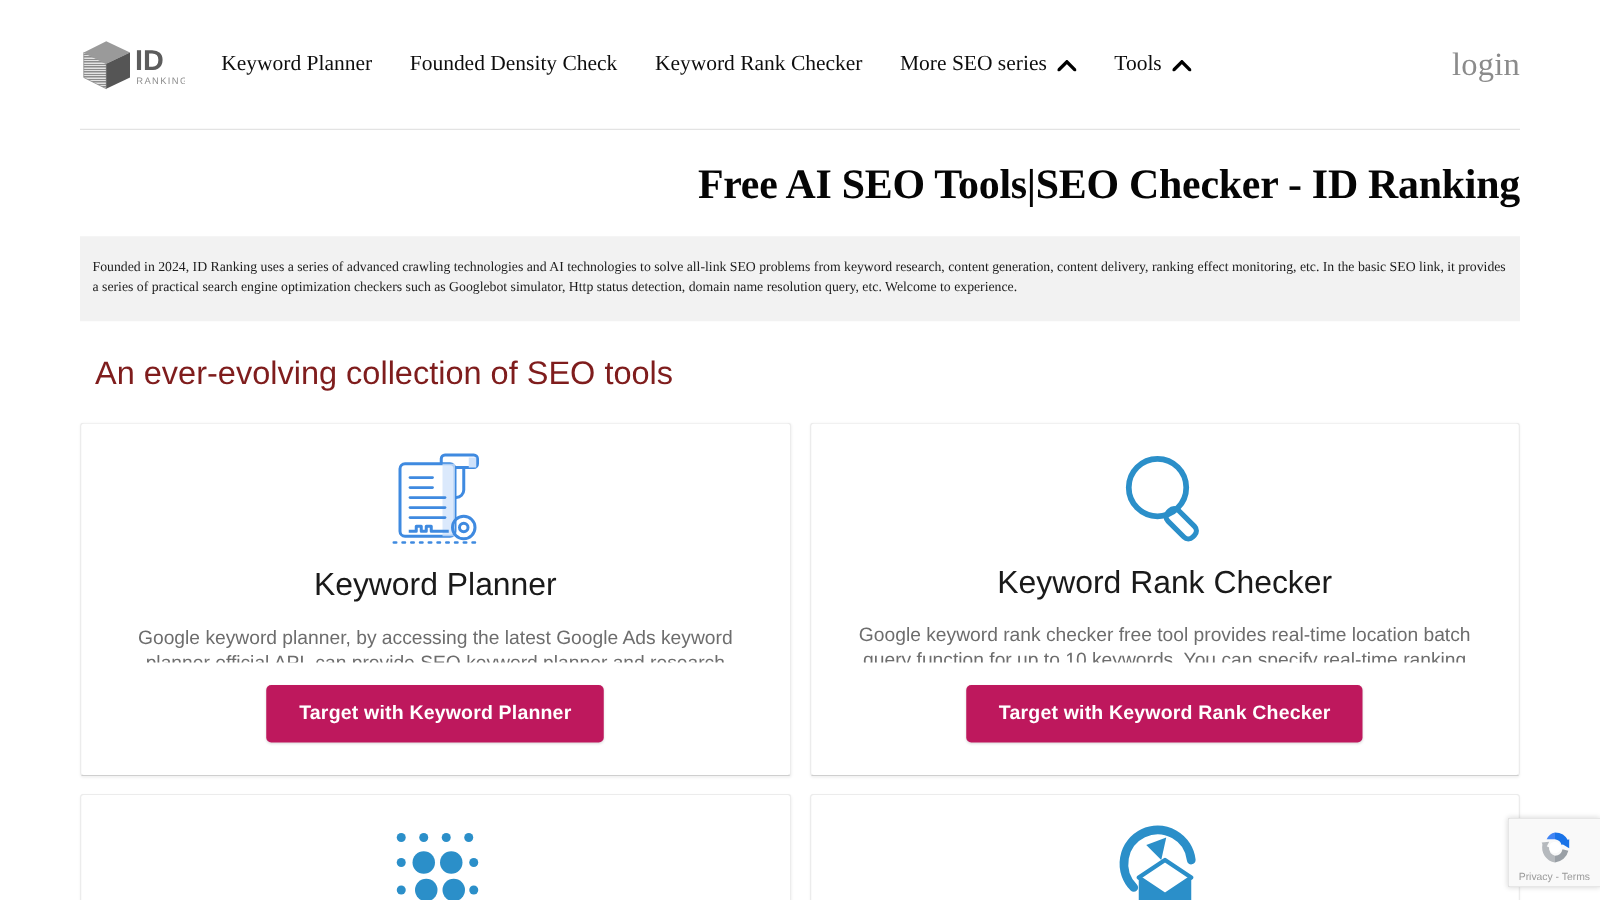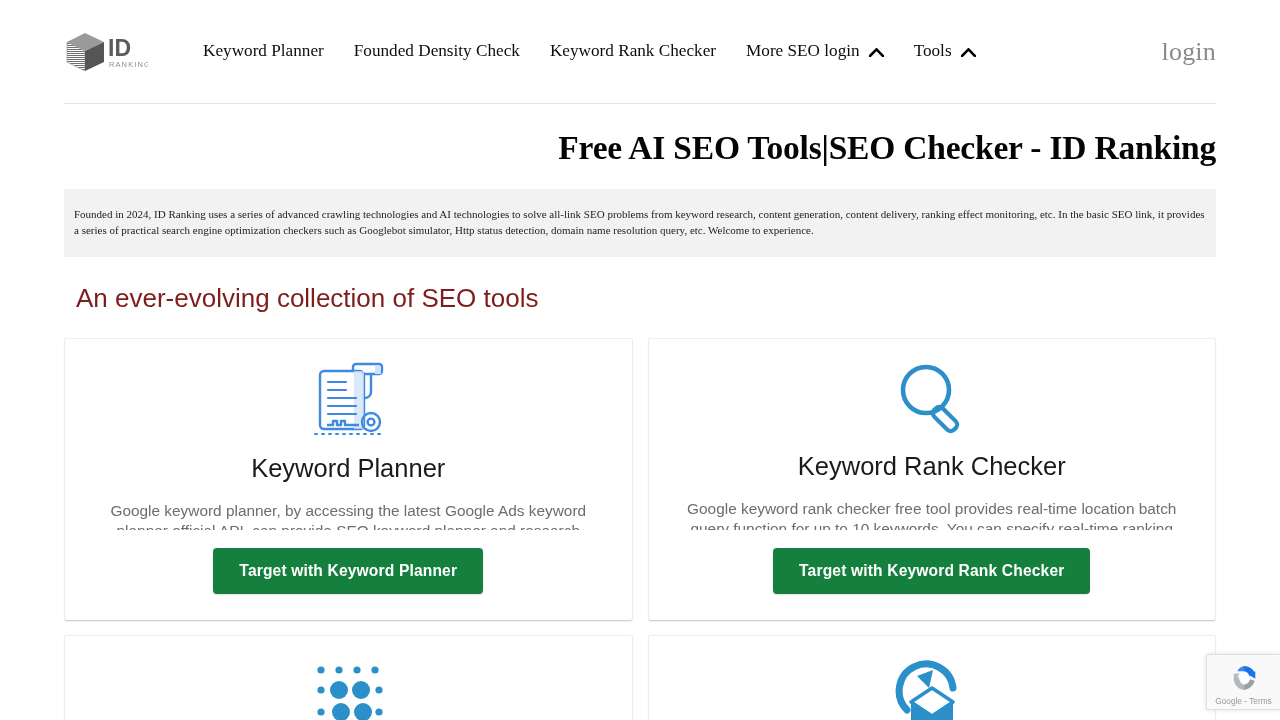--- a/index.html
+++ b/index.html
@@ -19,21 +19,21 @@
     display: flex;
     align-items: center;
     border-bottom: 1px solid #e3e3e3;
   }
   .logo {
     display: flex;
     align-items: center;
     width: 84px;
     height: 44px;
     flex: 0 0 auto;
-    margin-right: 40px;
+    margin-right: 14px;
     margin-top: 2px;
   }
   .logo svg { display:block; }
 
   .nav {
     display: flex;
     align-items: center;
     flex: 1 1 auto;
     gap: 0px;
   }
@@ -153,21 +153,21 @@
     -webkit-box-orient: vertical;
     overflow: hidden;
     text-overflow: ellipsis;
   }
   .card-btn-wrap {
     margin-top: auto;
     padding-top: 18px;
   }
   .card-btn {
     display: inline-block;
-    background: #15803d;
+    background: #be185d;
     color: #ffffff;
     font-family: "Liberation Sans", sans-serif;
     font-weight: bold;
     font-size: 15.6px;
     letter-spacing: 0.15px;
     border: none;
     border-radius: 4px;
     padding: 15px 26px 16px 26px;
     cursor: pointer;
     line-height: 1;
@@ -233,21 +233,21 @@
       <div class="nav-item">
         <span>Founded Density Check</span>
       </div>
 
       <div class="nav-item">
         <span>Keyword Rank Checker</span>
       </div>
 
 
       <div class="nav-item">
-        <span>More SEO login</span>
+        <span>More SEO series</span>
         <span class="chev">
           <svg width="15" height="9" viewBox="0 0 15 9">
               <path d="M1 8 L7.5 1.4 L14 8" fill="none" stroke="#000" stroke-width="2.6" stroke-linecap="square" stroke-linejoin="miter"></path>
             </svg>
         </span>
       </div>
 
       <div class="nav-item">
         <span>Tools</span>
         <span class="chev">
@@ -365,16 +365,16 @@
     <svg class="recaptcha-logo" viewBox="0 0 48 48">
       <path d="M24 6 V14 L14 14 A14 14 0 0 1 24 6 Z" fill="#4285f4"></path>
       <path d="M24 6 A18 18 0 0 1 40 16 L32 21 A10 10 0 0 0 24 14 Z" fill="#1a73e8"></path>
       <path d="M41 14 L41 25 L31 19 Z" fill="#1a73e8"></path>
       <path d="M40 28 A18 18 0 0 1 24 42 L24 34 A10 10 0 0 0 33 26 Z" fill="#9aa0a6"></path>
       <path d="M24 42 A18 18 0 0 1 9 20 L17 24 A10 10 0 0 0 24 34 Z" fill="#b5b9bd"></path>
       <path d="M8 18 L17 17 L12 27 Z" fill="#b5b9bd"></path>
       <circle cx="24" cy="24" r="7" fill="#ffffff"></circle>
       <path d="M21 24 l2.5 3 l5 -6" fill="none" stroke="#ffffff" stroke-width="2.4"></path>
     </svg>
-    <div class="recaptcha-text">Google - Terms</div>
+    <div class="recaptcha-text">Privacy - Terms</div>
   </div>
 
 </div>
 
 </body></html>

